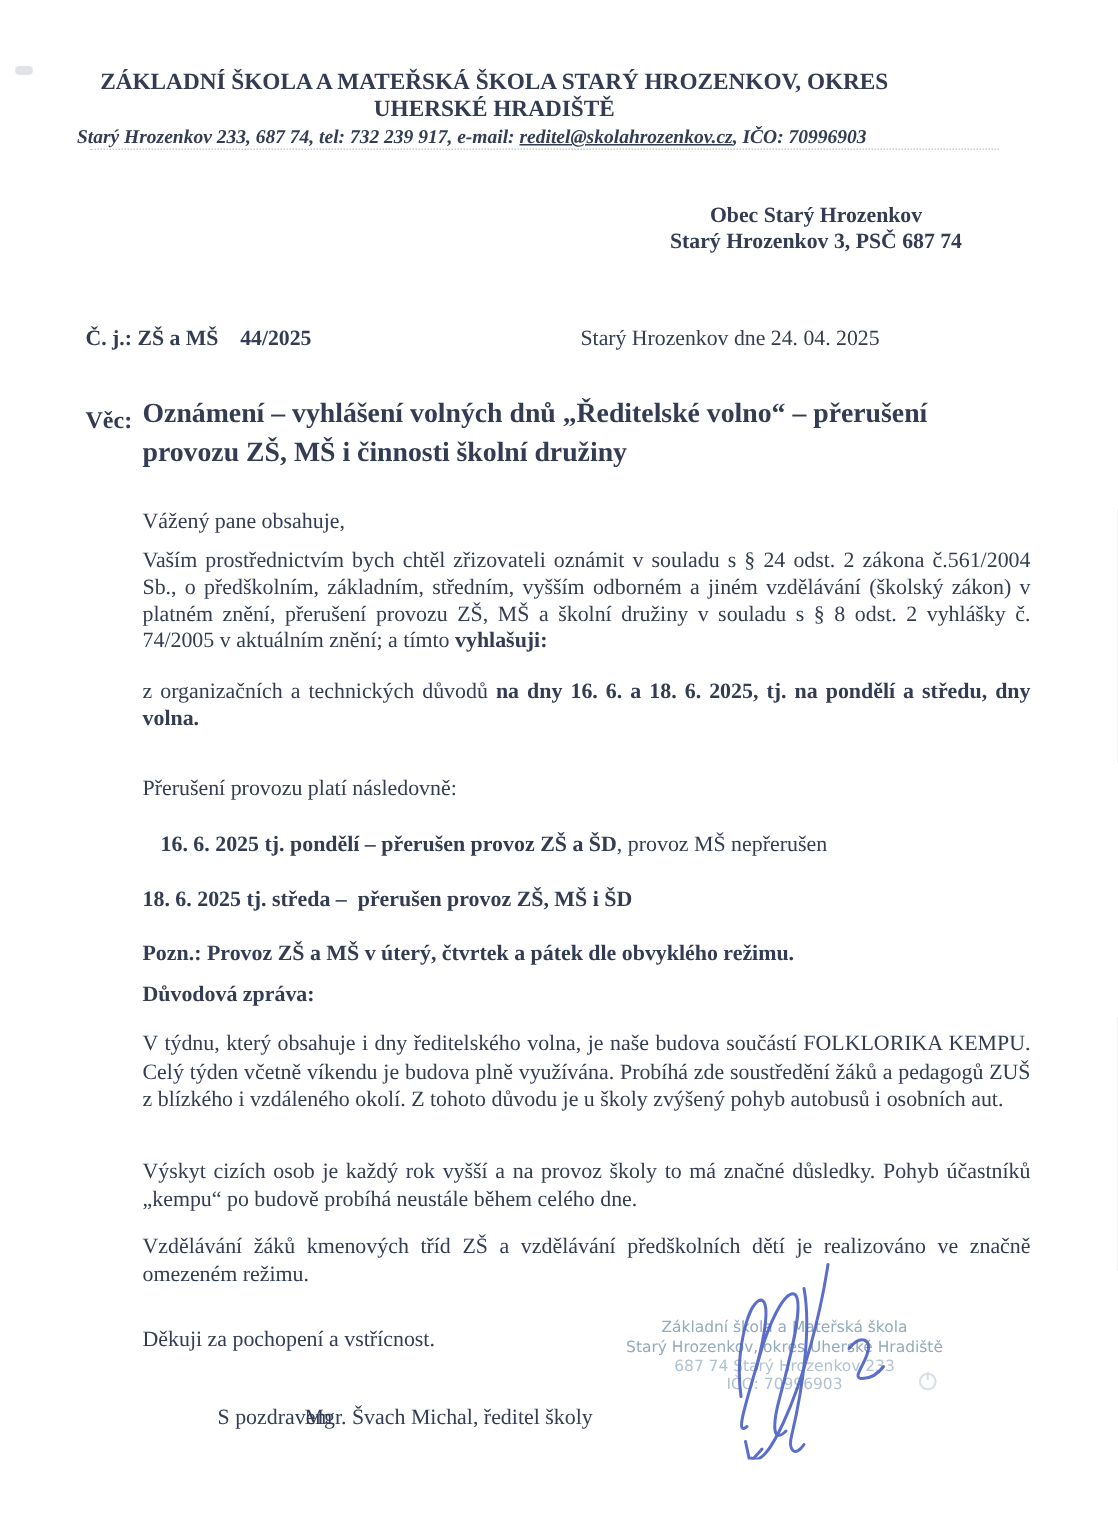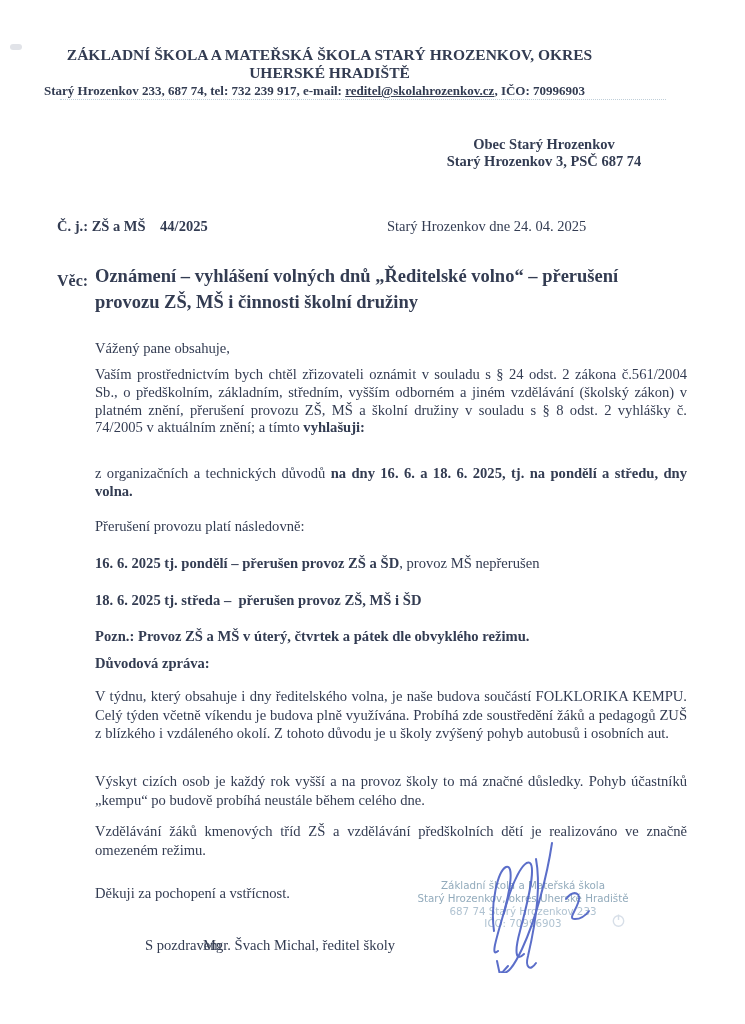--- a/index.html
+++ b/index.html
@@ -8,35 +8,35 @@
     width:745px;height:1024px;
     background:#ffffff;
     font-family:"Liberation Serif","DejaVu Serif",serif;
     color:#333c52;
     overflow:hidden;
     margin:0 auto;
   }
   .abs{position:absolute;}
   .b{font-weight:bold;}
   .doc-title{top:46px;left:0;width:659px;font-size:15.5px;line-height:18px;font-weight:bold;text-align:center;}
-  .contact{top:83px;left:0;width:629px;font-size:13px;font-weight:bold;text-align:center;}
+  .contact{top:83px;left:0;width:629px;font-size:13px;font-weight:bold;text-align:center;font-style:italic;}
   .contact .email{text-decoration:underline;}
   .head-rule{top:99px;left:60px;width:606px;border-top:1px dotted #9fb6c6;opacity:.65;height:0;}
   .addressee{top:136px;left:428px;width:232px;font-size:14.5px;line-height:16.5px;font-weight:bold;text-align:center;}
   .ref-no{top:218px;left:57px;font-size:14.5px;font-weight:bold;white-space:pre;}
   .ref-date{top:218px;left:387px;font-size:14.5px;font-weight:normal;}
   .subject-label{top:272px;left:57px;font-size:16px;font-weight:bold;}
   .subject-text{top:264px;left:95px;width:565px;font-size:18.5px;line-height:25.5px;font-weight:bold;}
   .body-text{left:95px;width:592px;font-size:14.6px;line-height:18px;}
   .just{text-align:justify;}
   .salutation{top:339px;}
   .para1{top:366px;line-height:17.8px;}
-  .para2{top:464px;font-family:Liberation Serif, serif;}
+  .para2{top:452px;font-family:Liberation Serif, serif;}
   .intro{top:517px;}
-  .item1{top:554px;}
+  .item1{top:554px;margin-left:12px;}
   .item2{top:591px;white-space:pre-wrap;}
   .note{top:627px;}
   .heading{top:654px;}
   .rp1{top:687px;line-height:18.6px;}
   .rp2{top:772px;line-height:18.6px;}
   .rp3{top:822px;line-height:18.6px;}
   .thanks{top:884px;}
   .closing{top:937px;left:97px;font-size:14.6px;margin-left:48px;}
   .signer{top:937px;left:203px;font-size:14.6px;}
   .stamp{top:879px;left:403px;width:240px;text-align:center;

